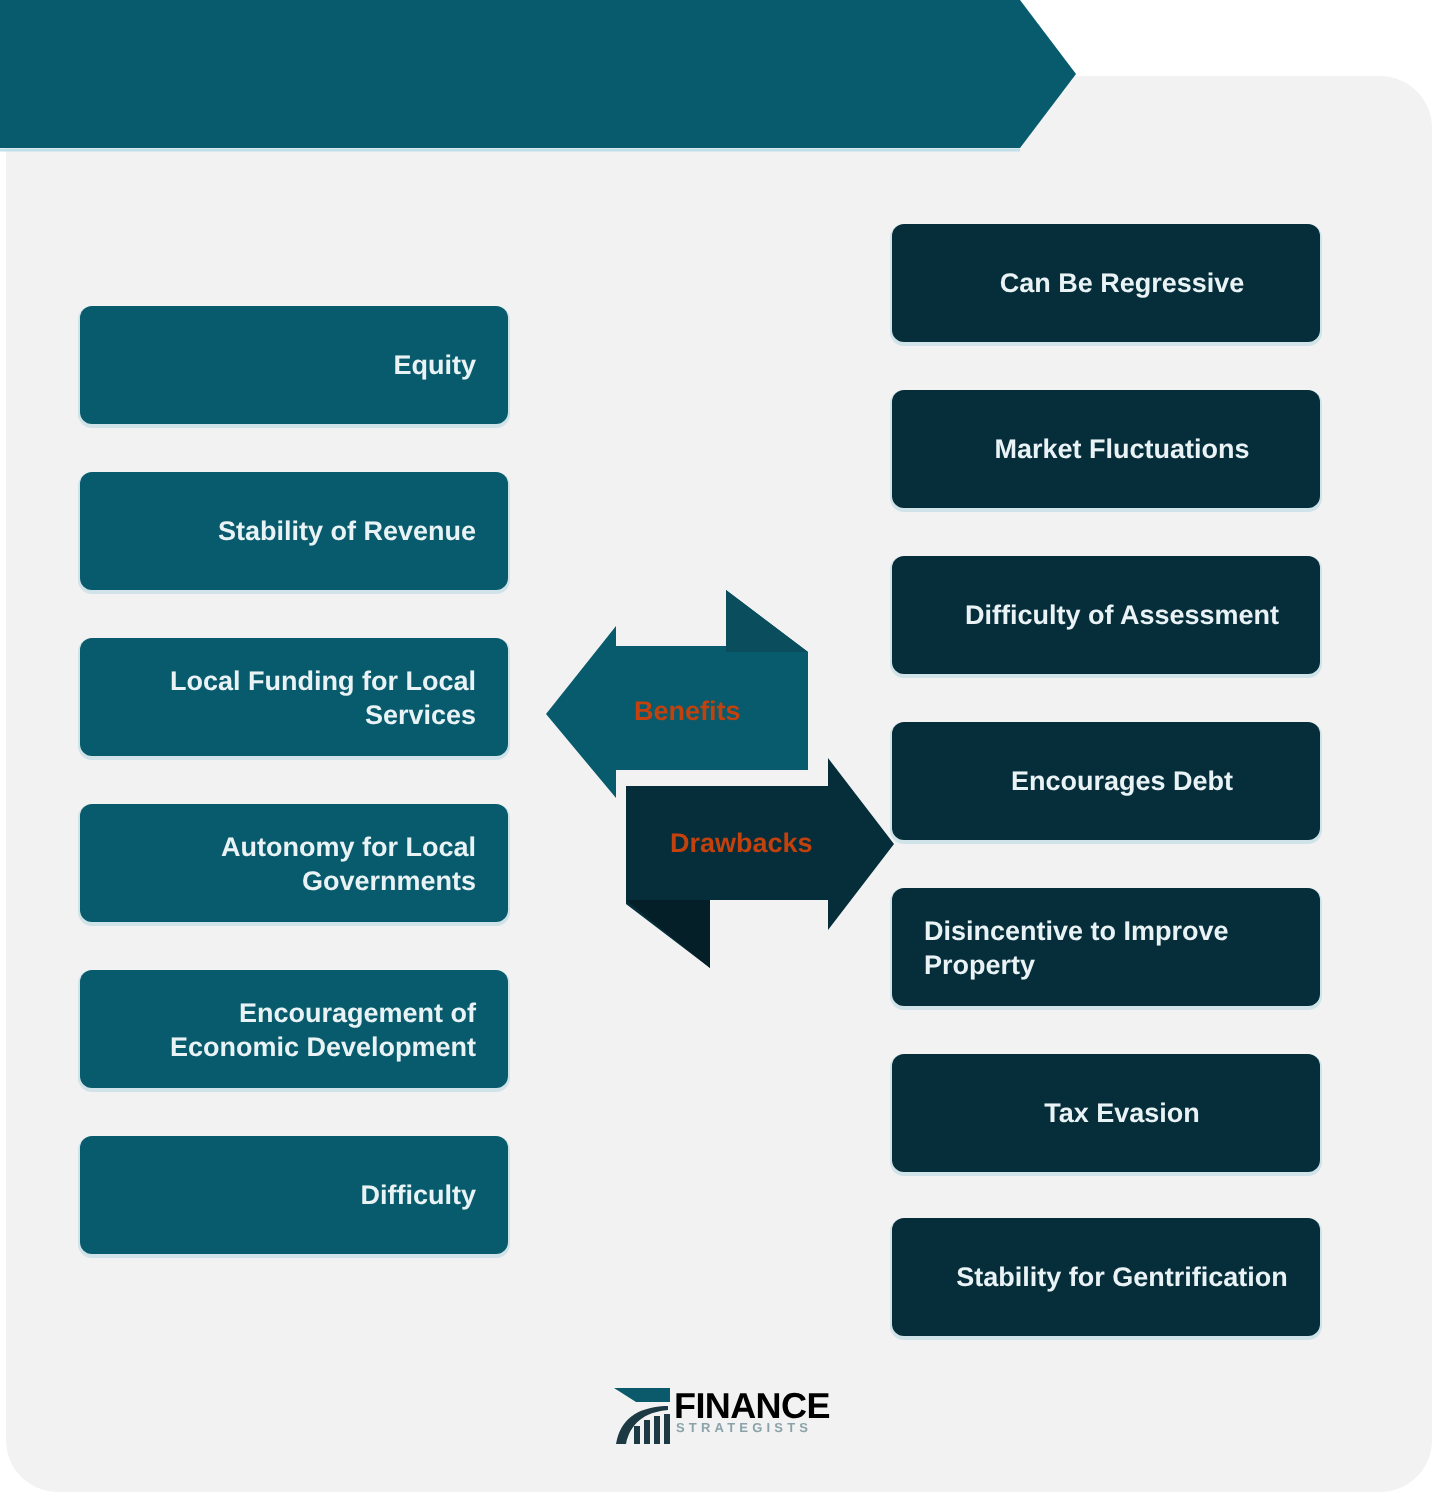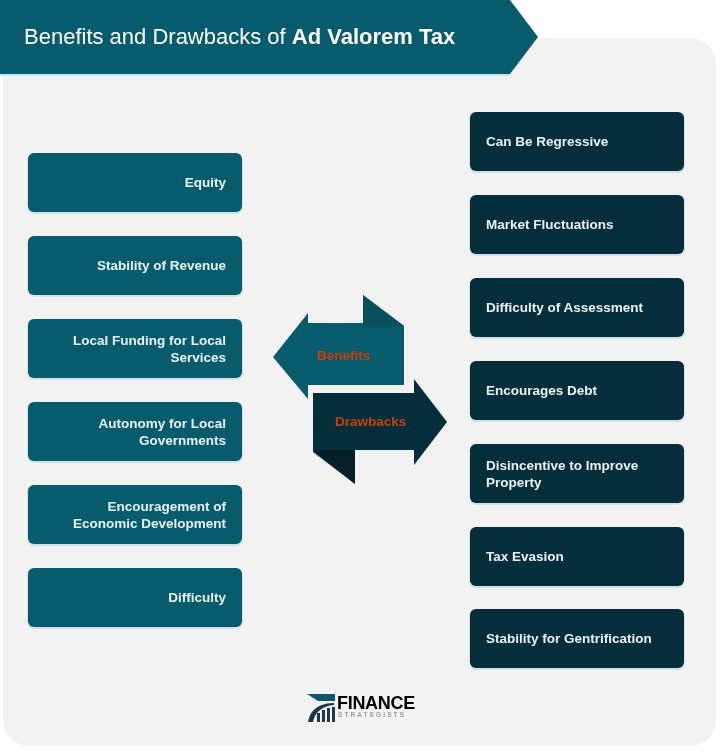--- a/index.html
+++ b/index.html
@@ -19,22 +19,22 @@
       position: absolute; left: 24px; top: 0; height: 74px; line-height: 74px;
       color: #ffffff; font-size: 22px; white-space: nowrap;
     }
     .title-text b { font-weight: 700; }
     .box {
       position: absolute; width: 214px; height: 59px; border-radius: 6px;
       color: #e9f3f5; font-weight: 700; font-size: 13.5px; line-height: 17px;
       display: flex; align-items: center; box-sizing: border-box;
       box-shadow: 0 1px 0 1px #cfe3e8;
     }
-    .box.benefit { left: 28px; background: #075b6c; justify-content: flex-end; text-align: right; padding-right: 16px; padding-left: 12px; }
-    .box.drawback { left: 470px; background: #062e3a; justify-content: flex-start; text-align: left; padding-left: 16px; }
+    .box.benefit { left: 40px; background: #075b6c; justify-content: flex-end; text-align: right; padding-right: 16px; padding-left: 12px; }
+    .box.drawback { left: 446px; background: #062e3a; justify-content: center; text-align: left; padding-left: 16px; }
     .arrows { position: absolute; left: 260px; top: 290px; width: 200px; height: 200px; }
     .arrow-label {
       position: absolute; color: #c2410c; font-weight: 700; font-size: 13.5px;
     }
     .logo { position: absolute; left: 306px; top: 692px; width: 120px; height: 32px; }
     .logo-word1 {
       position: absolute; left: 31px; top: 1px; font-size: 18px; font-weight: 700;
       color: #000000; letter-spacing: -0.3px;
     }
     .logo-word2 {
@@ -45,21 +45,20 @@
 </head>
 <body>
 
 <div class="card"></div>
 
 <div class="title-banner">
   <svg width="540" height="76" viewBox="0 0 540 76">
     <polygon points="0,0 510,0 538,37 510,74 0,74" fill="#075b6c"></polygon>
     <line x1="0" y1="75" x2="510" y2="75" stroke="#bfe0e8" stroke-width="1.5"></line>
   </svg>
-  <div class="title-text"><span>Benefits and Drawbacks of </span><b>Ad Valorem Tax</b></div>
 </div>
 
 <div class="box benefit" style="top:153px">
     <span>Equity</span>
   </div>
 <div class="box benefit" style="top:236px">
     <span>Stability of Revenue</span>
   </div>
 <div class="box benefit" style="top:319px">
     <span>Local Funding for Local Services</span>

